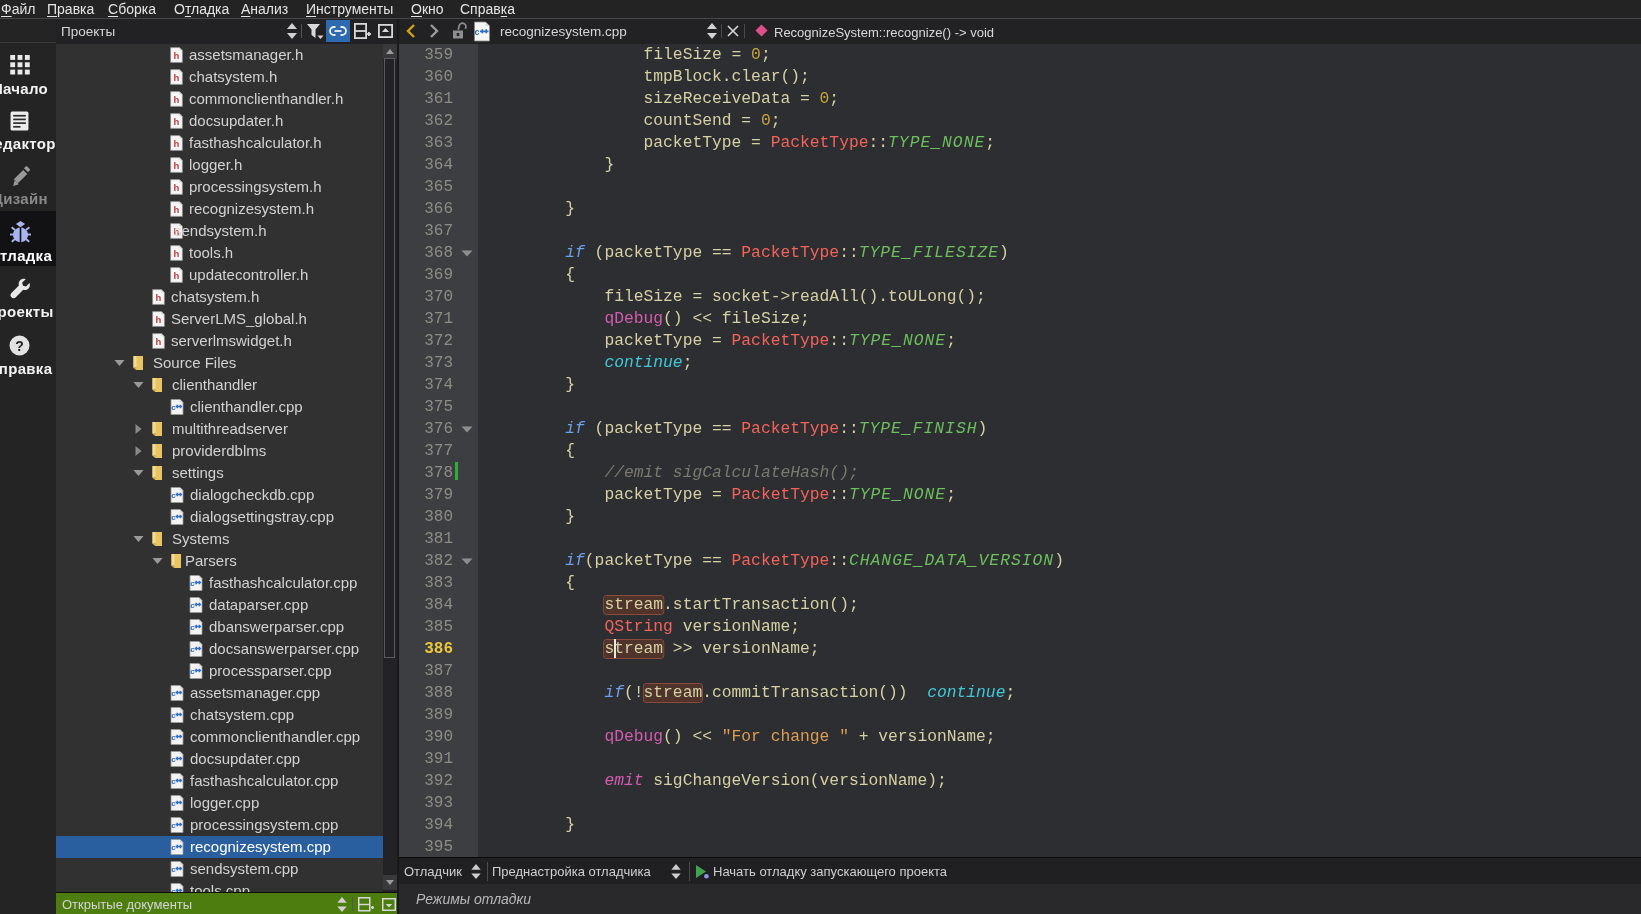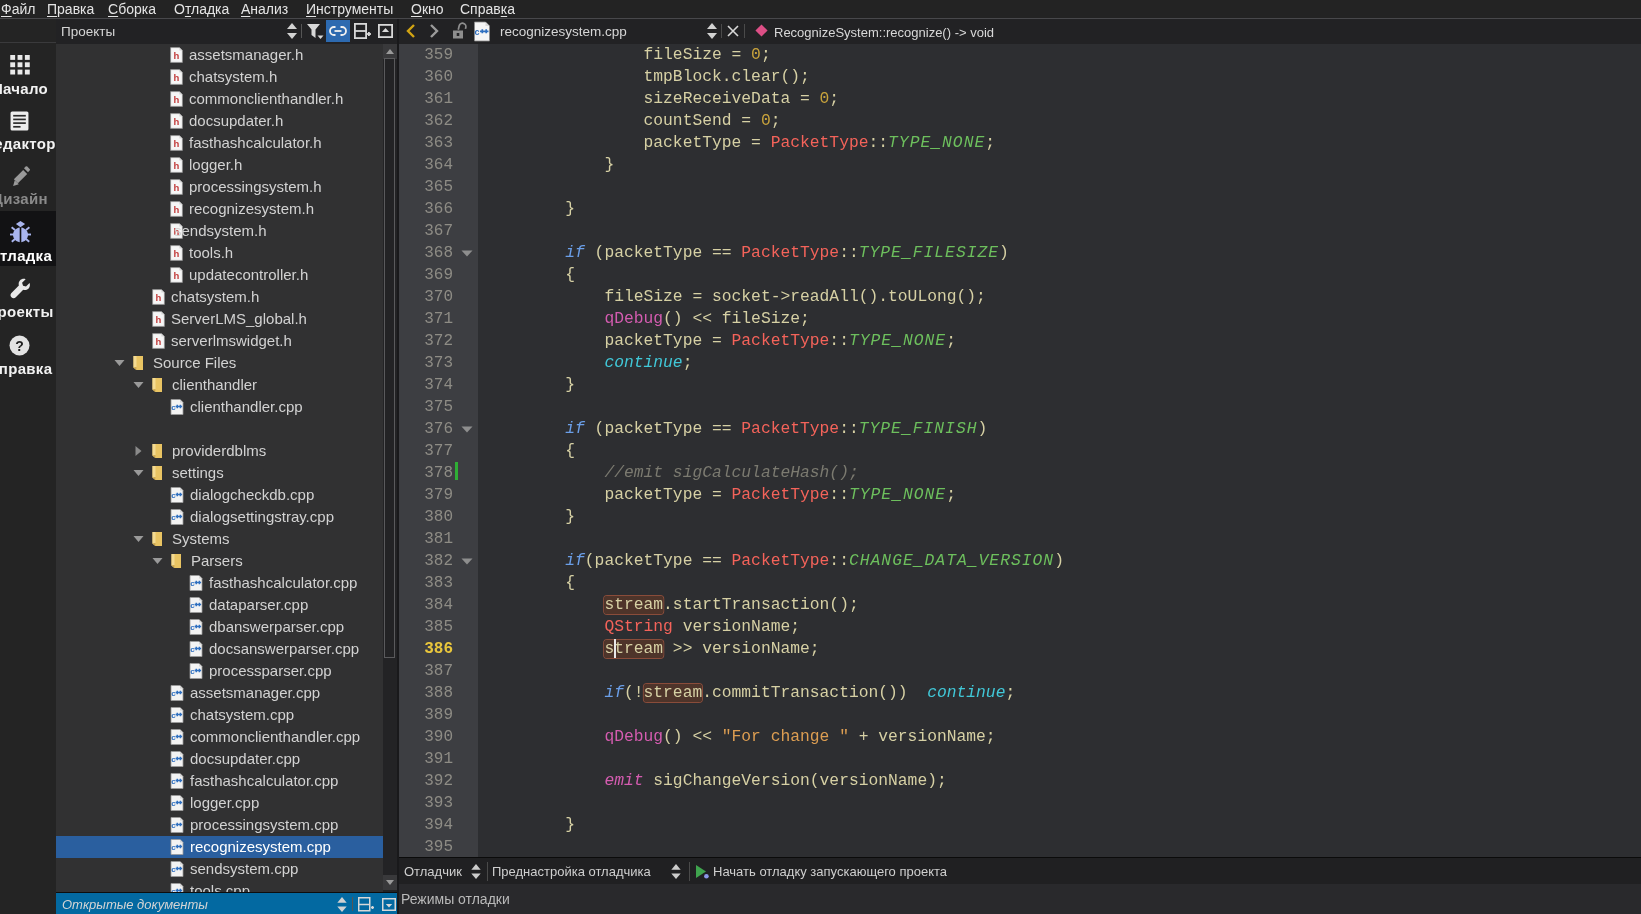--- a/index.html
+++ b/index.html
@@ -27,22 +27,22 @@
   
   #tree { left:56px; top:44px; width:327px; height:848px; background:#313132; overflow:hidden; }
   .trow { position:absolute; left:0; width:327px; height:22px; line-height:22px;
           color:#d2d2d2; font-size:15px; white-space:nowrap; }
   .trow.sel { background:#2a5f9f; color:#ffffff; }
   .trow .tx { position:absolute; top:0; }
   .trow svg { position:absolute; top:50%; transform:translateY(-50%); }
   
   #sbar { left:383px; top:44px; width:14px; height:848px; background:#232325; }
   
-  #odocs { left:56px; top:892px; width:341px; height:22px; background:#0369a1;
-           border-top:1px solid #0d0d0d;font-style:italic; }
+  #odocs { left:56px; top:892px; width:341px; height:22px; background:#4d7c0f;
+           border-top:1px solid #0d0d0d; }
   
   #gutter { left:399px; top:44px; width:79px; height:813px; background:#3d3e42; }
   #lnums { position:absolute; left:399px; top:44px; width:54px; text-align:right;
            font:16px/22px "Liberation Mono", monospace; color:#8e8c85; white-space:pre; }
   #lnums .cur { color:#e9c63c; font-weight:bold; }
   #code { position:absolute; left:487.4px; top:44px;
           font:16px/22px "Liberation Mono", monospace; color:#d6d0a4; white-space:pre;
           transform:scaleX(1.01875); transform-origin:0 0; }
   .kwif { color:#6b9fe8; font-style:italic; }
   .kwc  { color:#41c8d8; font-style:italic; }
@@ -319,81 +319,92 @@
       </div>
 <div class="trow" style="top:352px">
         <svg style="left:114px" width="14" height="17" viewBox="0 0 14 17">
           <path d="M1 1 h9 l3 3 v12 h-12 z" fill="#f3f3f3" stroke="#9a9a9a" stroke-width="0.8"></path>
           <path d="M10 1 l3 3 h-3 z" fill="#d6d6d6"></path>
           <text x="1.2" y="11.5" font-family="Liberation Sans" font-size="8" font-weight="bold" fill="#2e6fc0">c</text>
           <path d="M5.6 8 h6.5 M7.3 6.3 v3.4 M10.4 6.3 v3.4" stroke="#2e6fc0" stroke-width="1.5"></path>
         </svg>
         <span class="tx" style="left:134px">clienthandler.cpp</span>
       </div>
-<div class="trow" style="top:418px">
-        <svg style="left:77px" width="11" height="7" viewBox="0 0 11 7">
-          <path d="M0.5 0.5 h10 l-5 6 z" fill="#9a9a9a"></path>
+<div class="trow" style="top:374px">
+        <svg style="left:79px" width="7" height="11" viewBox="0 0 7 11">
+          <path d="M0.5 0.5 l6 5 l-6 5 z" fill="#8a8a8a"></path>
         </svg>
         <svg style="left:96px" width="11" height="16" viewBox="0 0 11 16">
           <path d="M0.5 1 h9.5 v14 h-6.5 l-3 -2.5 z" fill="#e9c463"></path>
           <path d="M0.5 1 h3 v14 l-3 -2.5 z" fill="#f3da92"></path>
           <path d="M0.5 12.5 l3 2.5 v-3 z" fill="#caa347"></path>
         </svg>
-        <span class="tx" style="left:116px">settings</span>
-      </div>
-<div class="trow" style="top:396px">
-        <svg style="left:79px" width="7" height="11" viewBox="0 0 7 11">
-          <path d="M0.5 0.5 l6 5 l-6 5 z" fill="#8a8a8a"></path>
+        <span class="tx" style="left:116px">multithreadserver</span>
+      </div>
+<div class="trow" style="top:418px">
+        <svg style="left:77px" width="11" height="7" viewBox="0 0 11 7">
+          <path d="M0.5 0.5 h10 l-5 6 z" fill="#9a9a9a"></path>
         </svg>
         <svg style="left:96px" width="11" height="16" viewBox="0 0 11 16">
           <path d="M0.5 1 h9.5 v14 h-6.5 l-3 -2.5 z" fill="#e9c463"></path>
           <path d="M0.5 1 h3 v14 l-3 -2.5 z" fill="#f3da92"></path>
           <path d="M0.5 12.5 l3 2.5 v-3 z" fill="#caa347"></path>
         </svg>
-        <span class="tx" style="left:116px">providerdblms</span>
-      </div>
-<div class="trow" style="top:440px">
-        <svg style="left:114px" width="14" height="17" viewBox="0 0 14 17">
-          <path d="M1 1 h9 l3 3 v12 h-12 z" fill="#f3f3f3" stroke="#9a9a9a" stroke-width="0.8"></path>
-          <path d="M10 1 l3 3 h-3 z" fill="#d6d6d6"></path>
-          <text x="1.2" y="11.5" font-family="Liberation Sans" font-size="8" font-weight="bold" fill="#2e6fc0">c</text>
-          <path d="M5.6 8 h6.5 M7.3 6.3 v3.4 M10.4 6.3 v3.4" stroke="#2e6fc0" stroke-width="1.5"></path>
-        </svg>
-        <span class="tx" style="left:134px">dialogcheckdb.cpp</span>
-      </div>
-<div class="trow" style="top:462px">
-        <svg style="left:114px" width="14" height="17" viewBox="0 0 14 17">
-          <path d="M1 1 h9 l3 3 v12 h-12 z" fill="#f3f3f3" stroke="#9a9a9a" stroke-width="0.8"></path>
-          <path d="M10 1 l3 3 h-3 z" fill="#d6d6d6"></path>
-          <text x="1.2" y="11.5" font-family="Liberation Sans" font-size="8" font-weight="bold" fill="#2e6fc0">c</text>
-          <path d="M5.6 8 h6.5 M7.3 6.3 v3.4 M10.4 6.3 v3.4" stroke="#2e6fc0" stroke-width="1.5"></path>
-        </svg>
-        <span class="tx" style="left:134px">dialogsettingstray.cpp</span>
-      </div>
-<div class="trow" style="top:484px">
-        <svg style="left:77px" width="11" height="7" viewBox="0 0 11 7">
-          <path d="M0.5 0.5 h10 l-5 6 z" fill="#9a9a9a"></path>
+        <span class="tx" style="left:116px">settings</span>
+      </div>
+<div class="trow" style="top:396px">
+        <svg style="left:79px" width="7" height="11" viewBox="0 0 7 11">
+          <path d="M0.5 0.5 l6 5 l-6 5 z" fill="#8a8a8a"></path>
         </svg>
         <svg style="left:96px" width="11" height="16" viewBox="0 0 11 16">
           <path d="M0.5 1 h9.5 v14 h-6.5 l-3 -2.5 z" fill="#e9c463"></path>
           <path d="M0.5 1 h3 v14 l-3 -2.5 z" fill="#f3da92"></path>
           <path d="M0.5 12.5 l3 2.5 v-3 z" fill="#caa347"></path>
         </svg>
+        <span class="tx" style="left:116px">providerdblms</span>
+      </div>
+<div class="trow" style="top:440px">
+        <svg style="left:114px" width="14" height="17" viewBox="0 0 14 17">
+          <path d="M1 1 h9 l3 3 v12 h-12 z" fill="#f3f3f3" stroke="#9a9a9a" stroke-width="0.8"></path>
+          <path d="M10 1 l3 3 h-3 z" fill="#d6d6d6"></path>
+          <text x="1.2" y="11.5" font-family="Liberation Sans" font-size="8" font-weight="bold" fill="#2e6fc0">c</text>
+          <path d="M5.6 8 h6.5 M7.3 6.3 v3.4 M10.4 6.3 v3.4" stroke="#2e6fc0" stroke-width="1.5"></path>
+        </svg>
+        <span class="tx" style="left:134px">dialogcheckdb.cpp</span>
+      </div>
+<div class="trow" style="top:462px">
+        <svg style="left:114px" width="14" height="17" viewBox="0 0 14 17">
+          <path d="M1 1 h9 l3 3 v12 h-12 z" fill="#f3f3f3" stroke="#9a9a9a" stroke-width="0.8"></path>
+          <path d="M10 1 l3 3 h-3 z" fill="#d6d6d6"></path>
+          <text x="1.2" y="11.5" font-family="Liberation Sans" font-size="8" font-weight="bold" fill="#2e6fc0">c</text>
+          <path d="M5.6 8 h6.5 M7.3 6.3 v3.4 M10.4 6.3 v3.4" stroke="#2e6fc0" stroke-width="1.5"></path>
+        </svg>
+        <span class="tx" style="left:134px">dialogsettingstray.cpp</span>
+      </div>
+<div class="trow" style="top:484px">
+        <svg style="left:77px" width="11" height="7" viewBox="0 0 11 7">
+          <path d="M0.5 0.5 h10 l-5 6 z" fill="#9a9a9a"></path>
+        </svg>
+        <svg style="left:96px" width="11" height="16" viewBox="0 0 11 16">
+          <path d="M0.5 1 h9.5 v14 h-6.5 l-3 -2.5 z" fill="#e9c463"></path>
+          <path d="M0.5 1 h3 v14 l-3 -2.5 z" fill="#f3da92"></path>
+          <path d="M0.5 12.5 l3 2.5 v-3 z" fill="#caa347"></path>
+        </svg>
         <span class="tx" style="left:116px">Systems</span>
       </div>
 <div class="trow" style="top:506px">
         <svg style="left:96px" width="11" height="7" viewBox="0 0 11 7">
           <path d="M0.5 0.5 h10 l-5 6 z" fill="#9a9a9a"></path>
         </svg>
         <svg style="left:115px" width="11" height="16" viewBox="0 0 11 16">
           <path d="M0.5 1 h9.5 v14 h-6.5 l-3 -2.5 z" fill="#e9c463"></path>
           <path d="M0.5 1 h3 v14 l-3 -2.5 z" fill="#f3da92"></path>
           <path d="M0.5 12.5 l3 2.5 v-3 z" fill="#caa347"></path>
         </svg>
-        <span class="tx" style="left:135px">Parsers</span>
+        <span class="tx" style="left:129px">Parsers</span>
       </div>
 <div class="trow" style="top:528px">
         <svg style="left:133px" width="14" height="17" viewBox="0 0 14 17">
           <path d="M1 1 h9 l3 3 v12 h-12 z" fill="#f3f3f3" stroke="#9a9a9a" stroke-width="0.8"></path>
           <path d="M10 1 l3 3 h-3 z" fill="#d6d6d6"></path>
           <text x="1.2" y="11.5" font-family="Liberation Sans" font-size="8" font-weight="bold" fill="#2e6fc0">c</text>
           <path d="M5.6 8 h6.5 M7.3 6.3 v3.4 M10.4 6.3 v3.4" stroke="#2e6fc0" stroke-width="1.5"></path>
         </svg>
         <span class="tx" style="left:153px">fasthashcalculator.cpp</span>
       </div>
@@ -698,16 +709,16 @@
     <div style="position:absolute; left:290px; top:4px; width:1px; height:19px; background:#4a4a4a"></div>
     <svg style="position:absolute; left:296px; top:6px" width="14" height="15" viewBox="0 0 14 15">
       <path d="M1 1 L11 7.5 L1 14 z" fill="#3fa44e"></path>
       <rect x="8.6" y="9.4" width="5.6" height="5.6" fill="#202022"></rect>
       <circle cx="11.4" cy="12.2" r="2.3" fill="#8a97e8"></circle>
     </svg>
     <span style="position:absolute; left:314px; top:6px;">Начать отладку запускающего проекта</span>
 
   </div>
   <div class="abs" id="modes">
-    <span style="position:absolute; left:2px; top:7px;">Режимы отладки</span>
+    <span style="position:absolute; left:17px; top:7px;font-style:italic;">Режимы отладки</span>
   </div>
 
 </div>
 
 </body></html>

